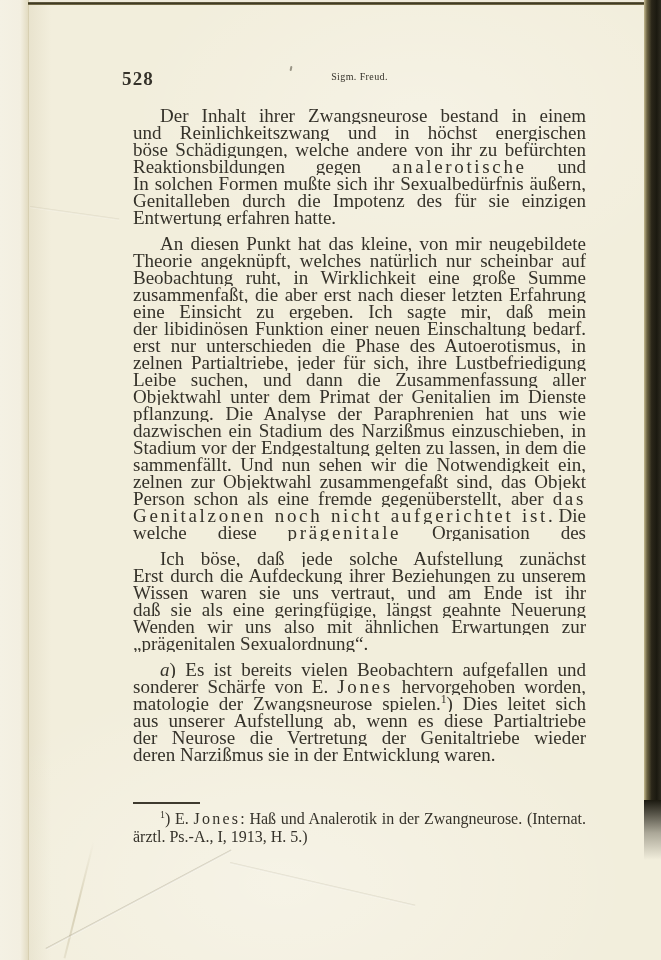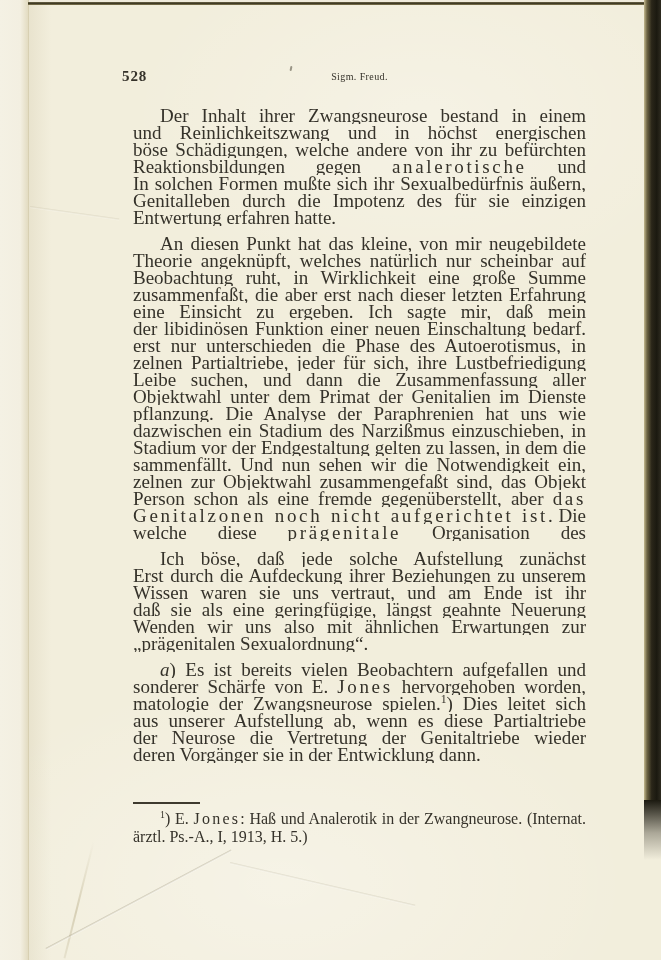--- a/index.html
+++ b/index.html
@@ -54,21 +54,21 @@
     background:linear-gradient(180deg,rgba(130,120,85,.18),rgba(255,255,255,.35));
   }
   .crease3{
     position:absolute;left:30px;top:206px;width:90px;height:2px;
     transform:rotate(8deg);transform-origin:left center;
     background:linear-gradient(180deg,rgba(140,130,95,.16),rgba(255,255,255,.3));
   }
   
   .pageno{
     position:absolute;left:122px;top:68px;
-    font-size:15px;font-weight:600;letter-spacing:.06em;color:var(--ink,#35322a);
+    font-size:19px;font-weight:600;letter-spacing:.06em;color:var(--ink,#35322a);
   }
   .runhead{
     position:absolute;left:133px;top:71px;width:453px;text-align:center;
     font-size:10px;color:var(--ink,#35322a);letter-spacing:.04em;
   }
   .speck{
     position:absolute;left:290px;top:66px;width:2px;height:5px;
     background:rgba(80,75,60,.55);transform:rotate(12deg);border-radius:1px;
   }
   
@@ -152,21 +152,21 @@
         <div class="line">daß sie als eine geringfügige, längst geahnte Neuerung erkannt wird.</div>
         <div class="line">Wenden wir uns also mit ähnlichen Erwartungen zur Diskussion der</div>
         <div class="line last">„prägenitalen Sexualordnung“.</div>
       </div>
       <div class="para">
         <div class="line first"><span class="it">a</span>) Es ist bereits vielen Beobachtern aufgefallen und zuletzt mit be-</div>
         <div class="line">sonderer Schärfe von E. <span class="sp">Jones</span> hervorgehoben worden, welche außer-</div>
         <div class="line">matologie der Zwangsneurose spielen.<span class="sup">1</span>)  Dies leitet sich nun unmittelbar</div>
         <div class="line">aus unserer Aufstellung ab, wenn es diese Partialtriebe sind, welche in</div>
         <div class="line">der Neurose die Vertretung der Genitaltriebe wieder übernommen haben,</div>
-        <div class="line last">deren Vorgänger sie in der Entwicklung dann.</div>
+        <div class="line last">deren Narzißmus sie in der Entwicklung waren.</div>
       </div>
     </div>
 
   <div class="fnrule"></div>
   <div class="footnote" id="footnote">
       <div class="line first"><span class="sup">1</span>) E. <span class="sp">Jones</span>: Haß und Analerotik in der Zwangneurose. (Internat. Zeitschr. f.</div>
       <div class="line last">ärztl. Ps.-A., I, 1913, H. 5.)</div>
     </div>
 </div>
 

